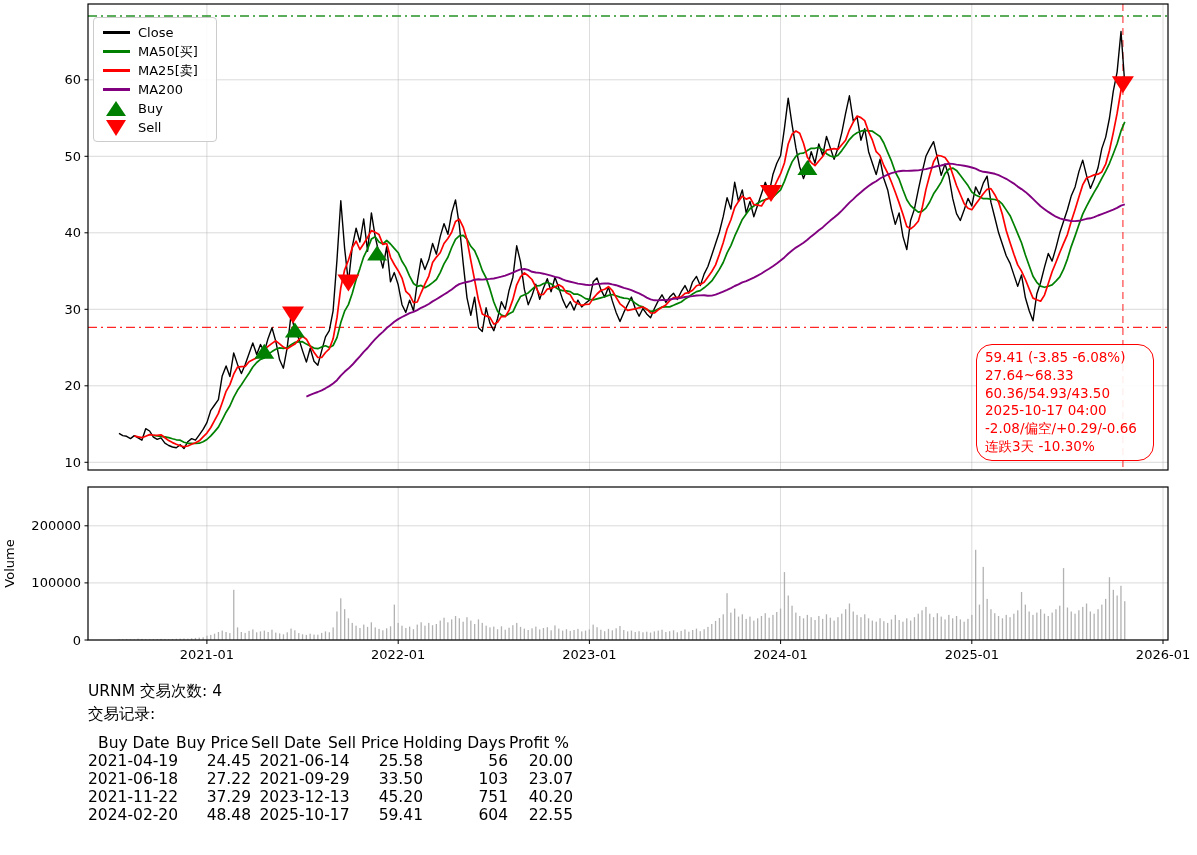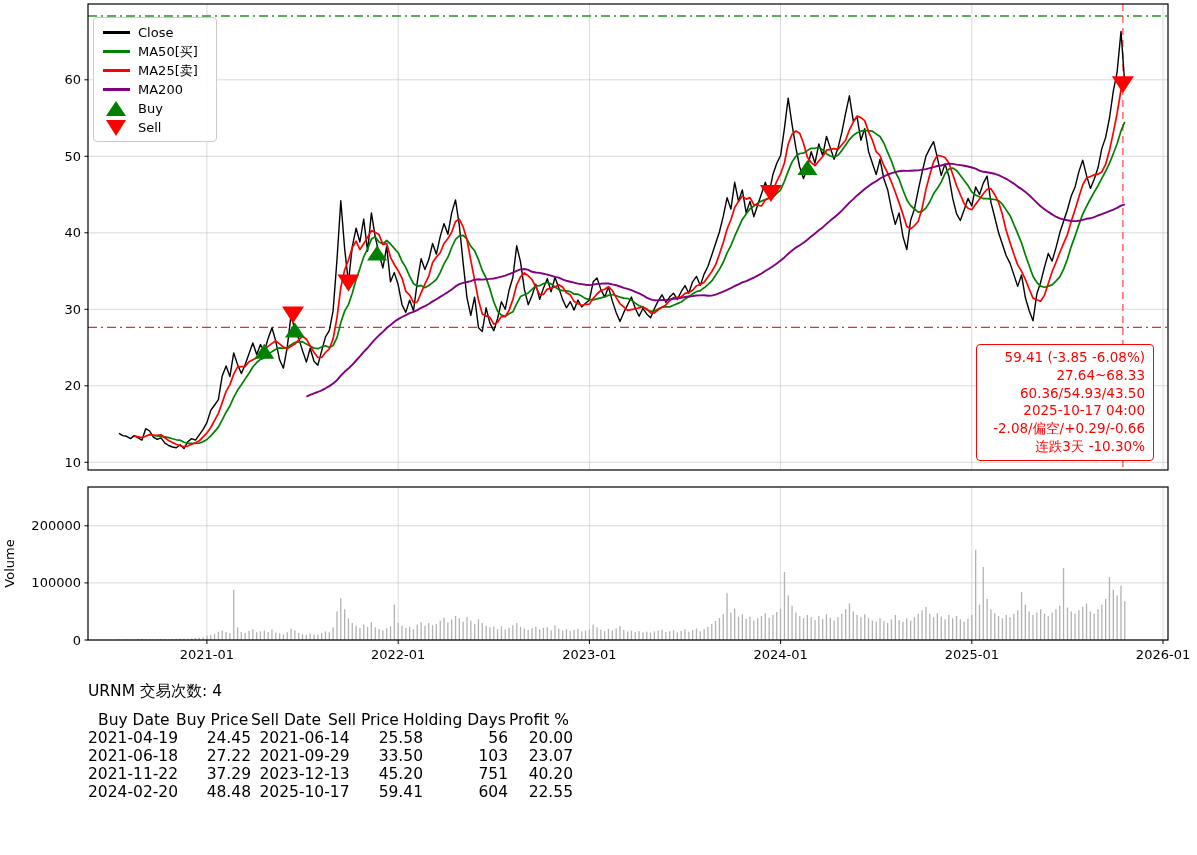--- a/index.html
+++ b/index.html
@@ -11,22 +11,22 @@
           background:rgba(255,255,255,0.9);border:1px solid #cccccc;border-radius:4px;
           padding:5px 8px 4px 8px;z-index:5;}
   .legend-row{display:flex;align-items:center;height:19px;}
   .legend-sample{width:28px;display:flex;justify-content:center;align-items:center;margin-right:8px;}
   .legend-line{width:27px;height:2.5px;}
   .tri-up{width:0;height:0;border-left:10px solid transparent;border-right:10px solid transparent;border-bottom:15px solid #008000;}
   .tri-down{width:0;height:0;border-left:10px solid transparent;border-right:10px solid transparent;border-top:16px solid #ff0000;}
   .legend-label{font-size:13px;color:#000000;white-space:nowrap;}
   
   #info-box{position:absolute;left:976px;top:344px;width:160px;
-            border:1.5px solid #ff0000;border-radius:4px;background:rgba(255,255,255,0.9);
-            color:#ff0000;font-size:13.5px;line-height:17.8px;text-align:right;
+            border:1.5px solid #ff0000;border-radius:16px;background:rgba(255,255,255,0.9);
+            color:#ff0000;font-size:13.5px;line-height:17.8px;text-align:left;
             padding:4px 8px;z-index:6;}
   
   #footer{position:absolute;left:88px;top:680px;color:#000000;font-size:15.5px;}
   .summary-line{height:23px;line-height:23px;white-space:nowrap;}
   #trade-header{display:grid;grid-template-columns:88px 75px 77px 75px 106px 70px;height:18px;line-height:18px;margin-top:8px;}
   #trade-header span{white-space:nowrap;}
   #trade-header span:first-child{padding-left:10px;}
   .trade-row{display:grid;grid-template-columns:78px 85px 100px 72px 85px 65px;height:18px;line-height:18px;}
   .trade-row span{white-space:nowrap;}
   .c-l{text-align:left;}
@@ -416,20 +416,21 @@
     <div>59.41 (-3.85 -6.08%)</div>
     <div>27.64~68.33</div>
     <div>60.36/54.93/43.50</div>
     <div>2025-10-17 04:00</div>
     <div>-2.08/偏空/+0.29/-0.66</div>
     <div>连跌3天 -10.30%</div>
   </div>
 
   <div id="footer">
     <div class="summary-line">URNM 交易次数: 4</div>
+    <div class="summary-line">交易记录:</div>
 
     <div id="trade-header">
       <span class="c-l">Buy Date</span>
       <span class="c-l">Buy Price</span>
       <span class="c-l">Sell Date</span>
       <span class="c-l">Sell Price</span>
       <span class="c-l">Holding Days</span>
       <span class="c-l">Profit %</span>
     </div>
 

